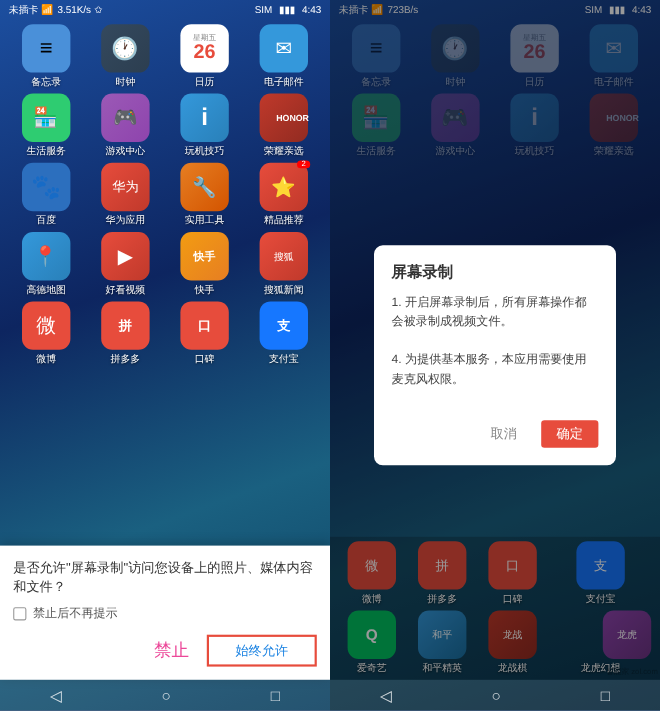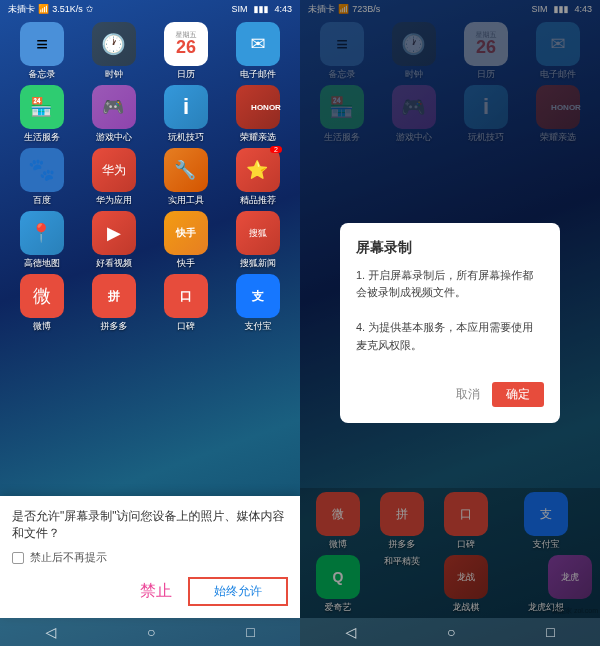--- a/index.html
+++ b/index.html
@@ -215,21 +215,21 @@
     .center-dialog-body {
       font-size: 11px;
       color: #444;
       line-height: 1.6;
       margin-bottom: 28px;
     }
 
     .center-dialog-buttons {
       display: flex;
       justify-content: flex-end;
-      gap: 12px;
+      gap: 22px;
     }
 
     .btn-cancel {
       font-size: 12px;
       color: #888;
       background: none;
       border: none;
       cursor: pointer;
     }
 
@@ -495,20 +495,21 @@
     </div>
     <div class="app-item">
       <div class="app-icon ic-zfb" style="color:#fff;font-size:12px;">支</div>
       <div class="app-label">支付宝</div>
     </div>
     <div class="app-item">
       <div class="app-icon ic-iqiyi" style="color:#fff;font-size:14px;font-weight:bold;">Q</div>
       <div class="app-label">爱奇艺</div>
     </div>
     <div class="app-item">
+      <div class="app-icon ic-heping" style="color:#fff;font-size:9px;">和平</div>
       <div class="app-label">和平精英</div>
     </div>
     <div class="app-item">
       <div class="app-icon ic-longzhan" style="color:#fff;font-size:9px;">龙战</div>
       <div class="app-label">龙战棋</div>
     </div>
     <div class="app-item">
       <div class="app-icon ic-longhu" style="color:#fff;font-size:9px;margin-left:48px;">龙虎</div>
       <div class="app-label">龙虎幻想</div>
     </div>

